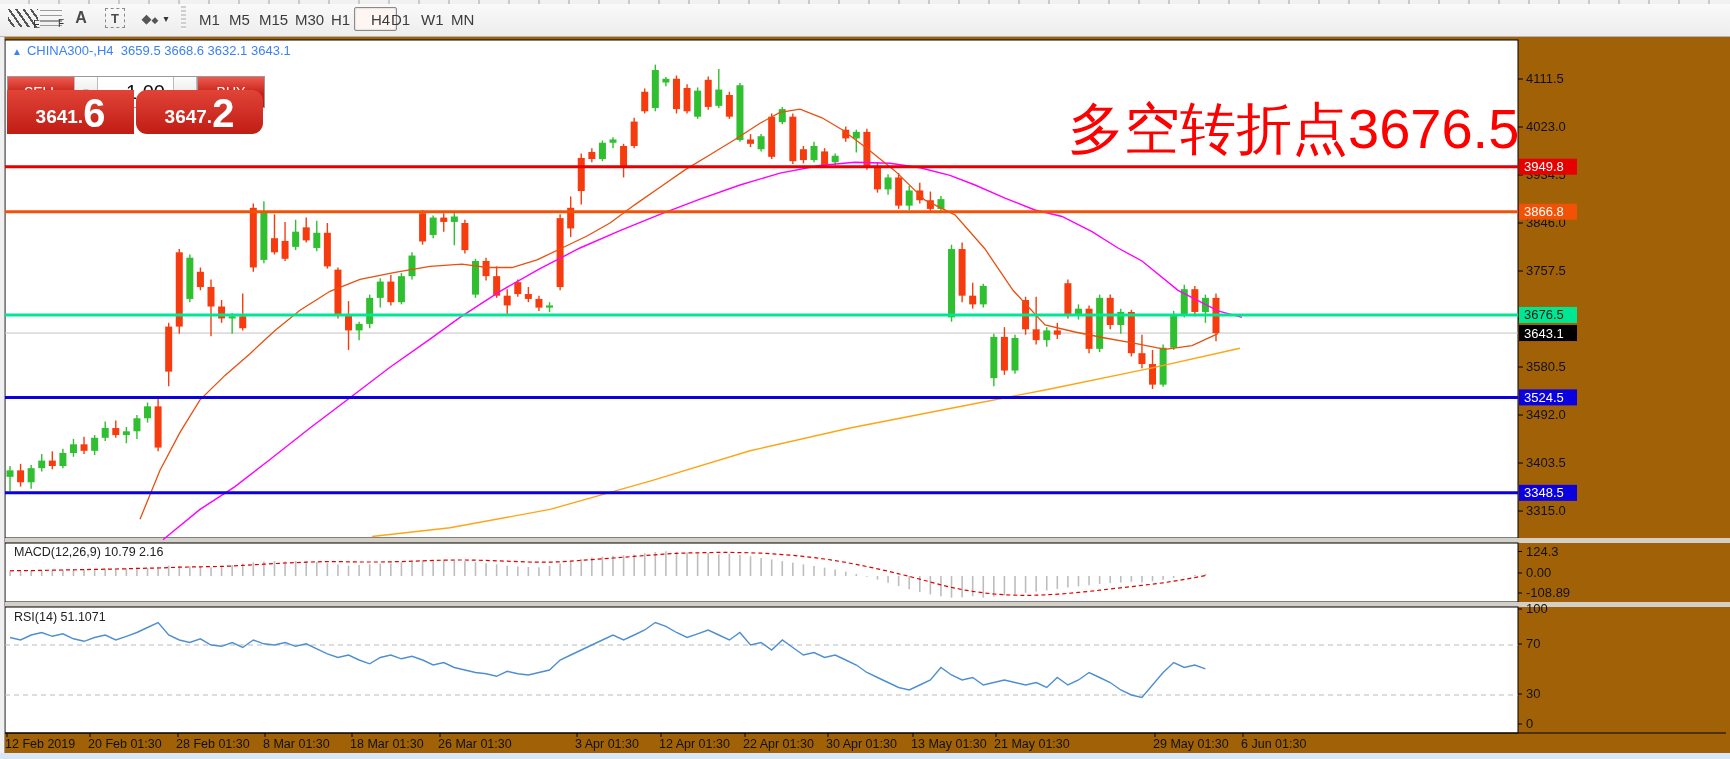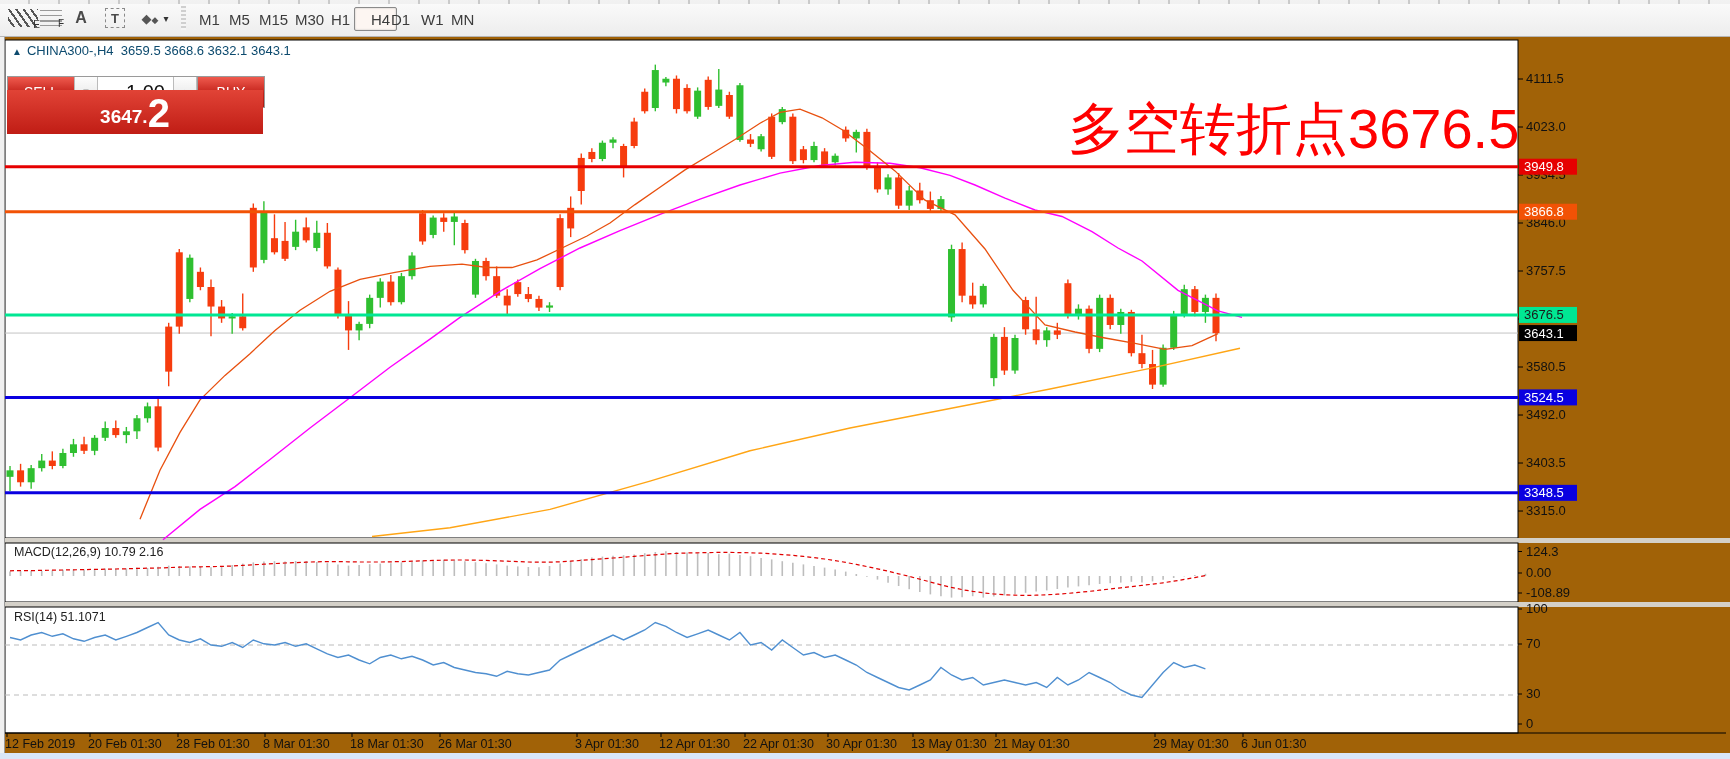--- a/index.html
+++ b/index.html
@@ -19,39 +19,39 @@
   .icon-hatch{width:30px;background:
     repeating-linear-gradient(55deg,transparent 0 4px,#555 4px 6px);}
   .icon-dots{width:26px;background:
     repeating-linear-gradient(#9a9a9a 0 1.5px,transparent 1.5px 5px);}
   .sub-letter{position:absolute;right:-2px;bottom:-3px;font-size:10px;color:#333;background:transparent;}
   .icon-T{border:1px dashed #8a8a8a;width:18px;height:18px;font-size:13px;font-weight:bold;}
   
   #chart-wrap{position:absolute;left:0;top:37px;width:1730px;height:722px;background:#a16207;}
   svg text{font-family:"Liberation Sans",sans-serif;}
   
-  #symbol-line{position:absolute;left:12px;top:43px;font-size:13px;color:#0c4a6e;z-index:5;}
+  #symbol-line{position:absolute;left:12px;top:43px;font-size:13px;color:#3b82f6;z-index:5;}
   #symbol-line .tri{font-size:10px;margin-right:5px;}
   
   #trade-panel{position:absolute;left:7px;top:60px;width:256px;z-index:6;}
   #trade-row1{position:absolute;left:0;top:16px;width:256px;height:30px;background:#d946ef;
     border:1px solid #9a9a9a;display:flex;}
   .trade-btn{width:66px;height:100%;display:flex;align-items:center;justify-content:center;
     color:#fff;font-size:14px;background:linear-gradient(#ef5a4e,#c3221a 55%,#b01a12);cursor:pointer;}
   .spin-btn{width:22px;height:100%;display:flex;align-items:center;justify-content:center;
     background:linear-gradient(#fdfdfd,#dedede);border-left:1px solid #bbb;border-right:1px solid #bbb;
     font-size:9px;color:#4a6fa5;cursor:pointer;}
   #vol-box{flex:1;display:flex;align-items:center;justify-content:flex-end;padding-right:8px;
     font-size:20px;color:#111;background:#fff;}
   #trade-row2{position:absolute;left:0;top:30px;width:256px;height:44px;display:flex;}
   .big-price{flex:1;background:linear-gradient(#e14336,#c01d15);color:#fff;display:flex;
     align-items:flex-end;justify-content:center;padding-bottom:2px;cursor:pointer;}
   .big-price .small{font-size:19px;font-weight:bold;line-height:30px;}
   .big-price .big{font-size:40px;font-weight:bold;line-height:38px;}
-  .big-price+.big-price{margin-left:2px;}
+  .big-price+.big-price{margin-left:2px;border-radius:11px;}
   
   #annotation{position:absolute;left:1068px;top:92px;font-size:56px;color:#ff0000;z-index:4;
     font-family:"Liberation Sans",sans-serif;white-space:nowrap;}
   
   #bottom-strip{position:absolute;left:0;top:753px;width:1730px;height:6px;background:#d9e6f7;}
   #left-edge{position:absolute;left:0;top:37px;width:4px;height:716px;background:#f0f0f0;border-right:1px solid #9a9a9a;}
 </style>
 </head>
 <body>
 
@@ -569,20 +569,24 @@
       <span>▼</span>
     </div>
     <div id="vol-box">1.00</div>
     <div class="spin-btn">
       <span>▲</span>
     </div>
     <div class="trade-btn" style="border-left:1px solid #9a9a9a;">BUY</div>
   </div>
   <div id="trade-row2">
     <div class="big-price">
+      <span class="small">3641.</span>
+      <span class="big">6</span>
+    </div>
+    <div class="big-price">
       <span class="small">3647.</span>
       <span class="big">2</span>
     </div>
   </div>
 </div>
 
 <div id="annotation">多空转折点3676.5</div>
 <div id="bottom-strip"></div>
 
 </body></html>

